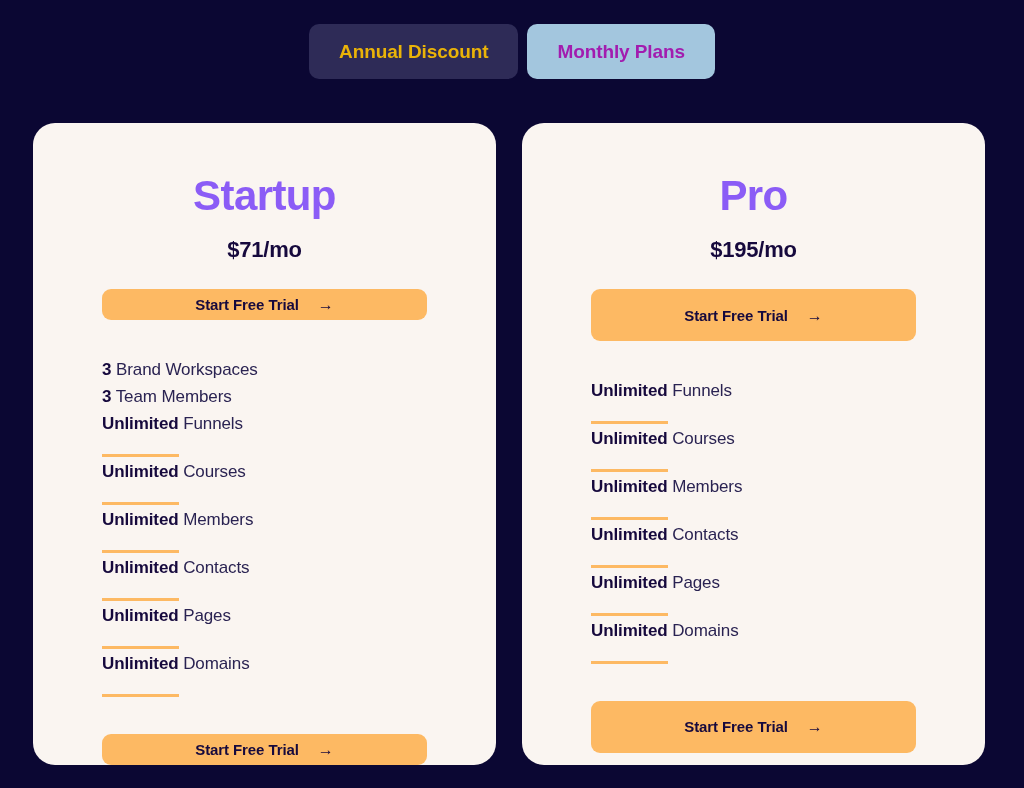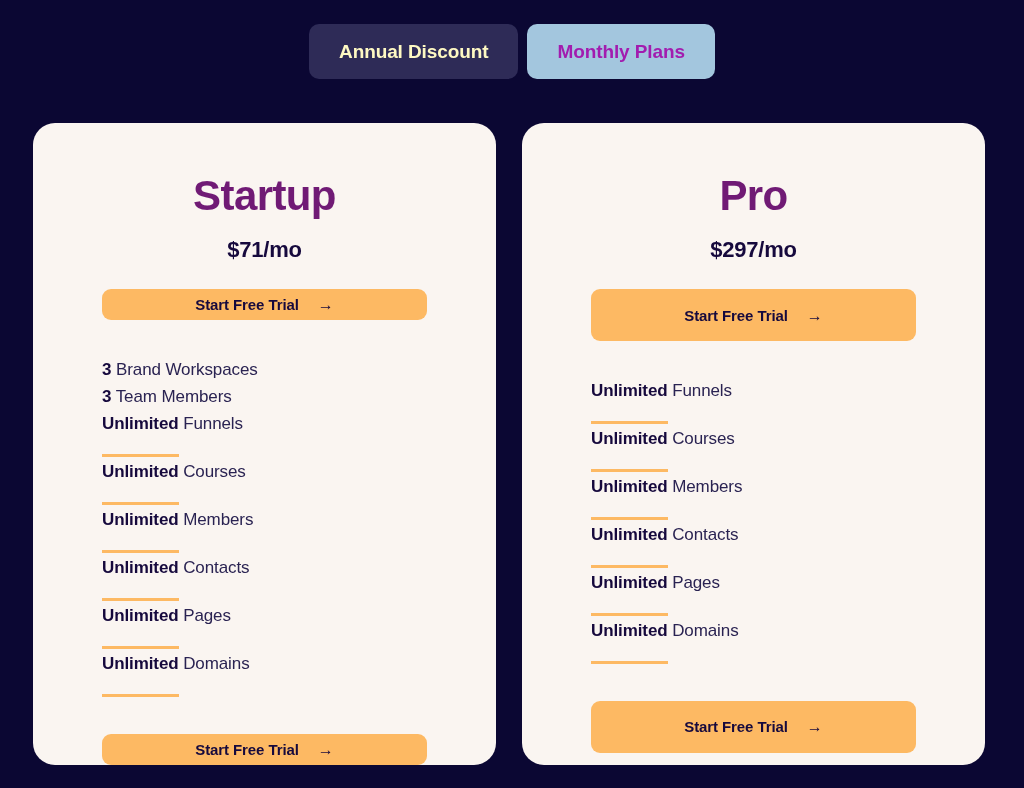--- a/index.html
+++ b/index.html
@@ -48,21 +48,21 @@
     padding: 0 30px;
     height: 55px;
     display: flex;
     align-items: center;
     justify-content: center;
     white-space: nowrap;
   }
 
   .toggle-btn.inactive {
     background: #2E2B57;
-    color: #fef9c3;
+    color: #eab308;
   }
 
   .toggle-btn.active {
     background: #A3C6DE;
     color: #a21caf;
   }
 
   
   .cards {
     position: absolute;
@@ -80,21 +80,21 @@
     padding: 0 35px;
     display: flex;
     flex-direction: column;
     align-items: center;
   }
 
   .plan-name {
     margin-top: 51px;
     font-size: 42px;
     font-weight: 700;
-    color: #701a75;
+    color: #8b5cf6;
     letter-spacing: -0.6px;
     line-height: 1.05;
   }
 
   .plan-price {
     margin-top: 19px;
     font-size: 22px;
     font-weight: 700;
     color: #16093D;
     letter-spacing: -0.2px;
@@ -217,21 +217,21 @@
       </ul>
 
       <button class="cta cta-bottom">
         <span>Start Free Trial</span>
         <span class="arrow">→</span>
       </button>
     </div>
 
     <div class="card">
       <div class="plan-name">Pro</div>
-      <div class="plan-price">$297/mo</div>
+      <div class="plan-price">$195/mo</div>
 
       <button class="cta">
         <span>Start Free Trial</span>
         <span class="arrow">→</span>
       </button>
 
       <ul class="features">
         <li class="feature">
           <span class="qty highlight">Unlimited</span>
           <span>Funnels</span>

